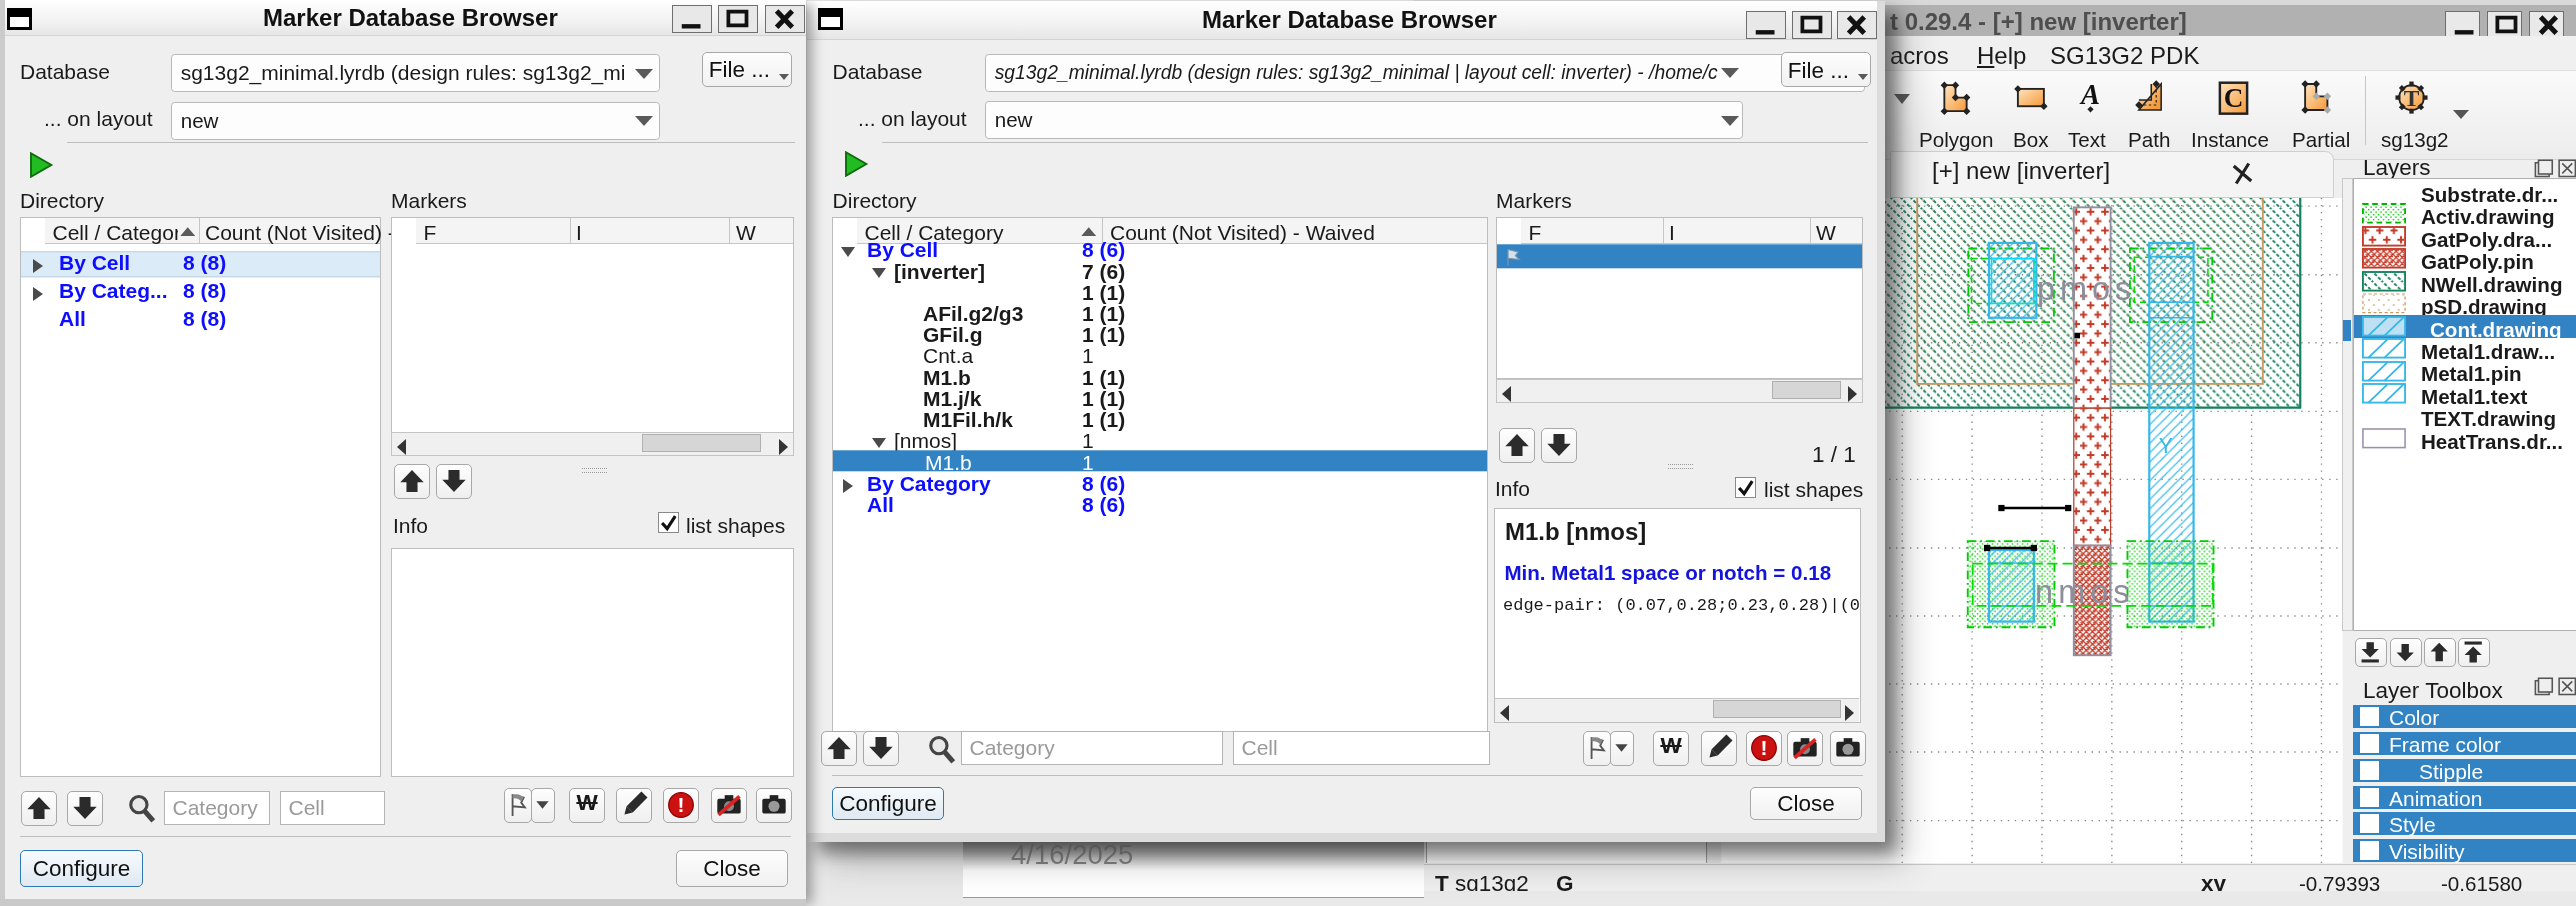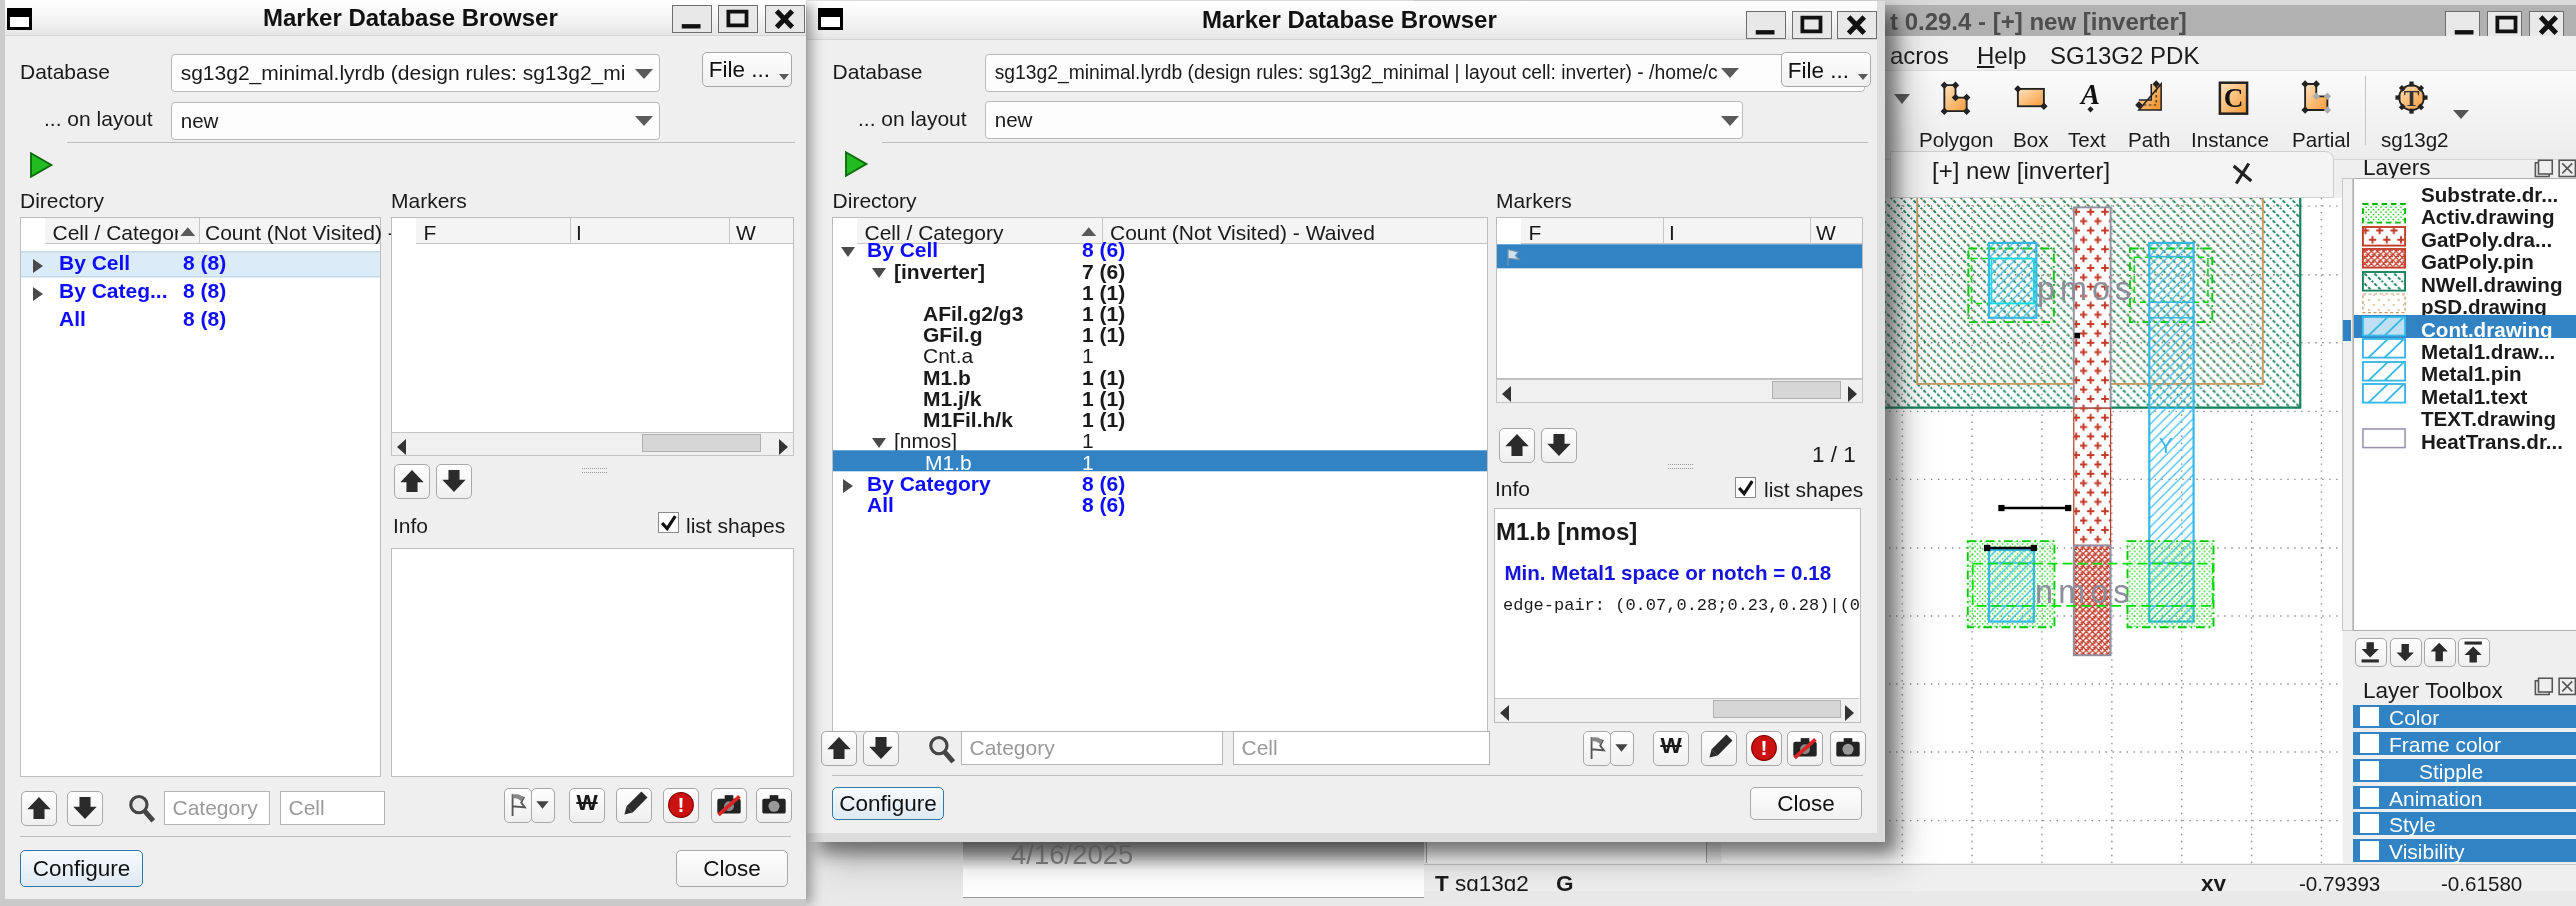--- a/index.html
+++ b/index.html
@@ -299,21 +299,21 @@
     <svg class="abs" style="left:8px; top:114px;" width="44" height="20.6" viewBox="0 0 71 33">
         <rect x="1.5" y="1.5" width="68" height="30" fill="#fff" stroke="#c89a62" stroke-width="2" stroke-dasharray="5 4"></rect>
         <rect x="3" y="3" width="65" height="27" fill="url(#psd)"></rect>
       </svg>
     <div class="abs" style="left:67px; top:116px;">pSD.drawing</div>
     <div class="abs" style="left:0; top:136px; width:222px; height:23px; background:#3183c4;"></div>
     <svg class="abs" style="left:8px; top:137px;" width="44" height="20.6" viewBox="0 0 71 33">
         <rect x="1.5" y="1.5" width="68" height="30" fill="#bfe0f2" stroke="#35b7e8" stroke-width="3"></rect>
         <path d="M10 32 L41 2 M36 32 L67 2" stroke="#35b7e8" stroke-width="3"></path>
       </svg>
-    <div class="abs" style="left:67px; top:139px; color:#fff;">Cont.drawing</div>
+    <div class="abs" style="left:76px; top:139px; color:#fff;">Cont.drawing</div>
     <svg class="abs" style="left:8px; top:159px;" width="44" height="20.6" viewBox="0 0 71 33">
         <rect x="1.5" y="1.5" width="68" height="30" fill="#fff" stroke="#35b7e8" stroke-width="3"></rect>
         <path d="M10 32 L41 2 M36 32 L67 2" stroke="#35b7e8" stroke-width="3"></path>
       </svg>
     <div class="abs" style="left:67px; top:161px;">Metal1.draw...</div>
     <svg class="abs" style="left:8px; top:182px;" width="44" height="20.6" viewBox="0 0 71 33">
         <rect x="1.5" y="1.5" width="68" height="30" fill="#fff" stroke="#35b7e8" stroke-width="3"></rect>
         <path d="M10 32 L41 2 M36 32 L67 2" stroke="#35b7e8" stroke-width="3"></path>
       </svg>
     <div class="abs" style="left:67px; top:183px;">Metal1.pin</div>
@@ -406,21 +406,21 @@
         <rect x="15" y="9" width="29" height="22" fill="none" stroke="#111" stroke-width="6"></rect>
       </svg>
     </div>
   <div class="tbtn" style="left:1030px; top:10px;">
       <svg width="40" height="27.5" viewBox="0 0 64 44">
         <path d="M17 8 L42 34 M42 8 L17 34" stroke="#111" stroke-width="8"></path>
       </svg>
     </div>
 
   <div class="label" style="left:25.6px; top:59px;">Database</div>
-  <div class="combo" style="left:178px; top:53px; width:880px; height:38px; font-size:19.3px;">
+  <div class="combo" style="left:178px; top:53px; width:880px; height:38px; font-size:19.3px;font-style:italic;">
       <span class="ct">sg13g2_minimal.lyrdb (design rules: sg13g2_minimal | layout cell: inverter) - /home/c</span>
     </div>
   <div class="carr" style="left:914px; top:67px;"></div>
   <div class="btn" style="left:974px; top:51px; width:90px; height:35px; padding-top:4.4px; padding-right:15px;">File ...</div>
   <div class="carr" style="left:1051px; top:73px; border-left-width:5.6px; border-right-width:5.6px; border-top-width:6.9px;"></div>
 
   <div class="label" style="left:51px; top:106px;">... on layout</div>
   <div class="combo" style="left:178px; top:100px; width:758px; height:38px;">
       <span class="ct">new</span>
     </div>
@@ -502,21 +502,21 @@
   <div class="label" style="left:1005px; top:441px; font-size:22.5px;">1 / 1</div>
 
   <div class="abs" style="left:861px; top:463px; width:25px; height:5px; border-top:1.9px dotted #9a9a9a; border-bottom:1.9px dotted #9a9a9a;"></div>
   <div class="label" style="left:688px; top:476px;">Info</div>
   <div class="checkbox" style="left:928px; top:476px;"><svg width="20" height="20" viewBox="0 0 32 32">
         <path d="M5 16 L13 25 L26 5" stroke="#111" stroke-width="5" fill="none"></path>
       </svg></div>
   <div class="label" style="left:957px; top:477px;">list shapes</div>
 
   <div class="table" style="left:687px; top:507px; width:367px; height:215px;">
-    <div class="abs" style="left:1px; top:8.7px; font-size:24px; font-weight:bold; white-space:nowrap;">M1.b [nmos]</div>
+    <div class="abs" style="left:10px; top:8.7px; font-size:24px; font-weight:bold; white-space:nowrap;">M1.b [nmos]</div>
     <div class="abs" style="left:9.4px; top:52px; font-size:20.6px; font-weight:bold; color:#1414dd; white-space:nowrap;">Min. Metal1 space or notch = 0.18</div>
     <div class="abs mono" style="left:8px; top:87px; font-size:17px; white-space:nowrap;">edge-pair: (0.07,0.28;0.23,0.28)|(0</div>
     <div class="hscroll" style="left:0px; top:189px; width:364px; border-left:none; border-right:none; border-bottom:none;">
       <div class="sbarr" style="left:5px; border-top:8px solid transparent; border-bottom:8px solid transparent; border-right:9.4px solid #333;"></div>
       <div class="sbarr" style="right:5px; border-top:8px solid transparent; border-bottom:8px solid transparent; border-left:9.4px solid #333;"></div>
       <div class="hthumb" style="left:218px; width:128px;"></div>
     </div>
   </div>
 
   <div class="squarebtn" style="left:14.4px; top:730px;"><svg width="34" height="32" viewBox="0 0 54 52">

